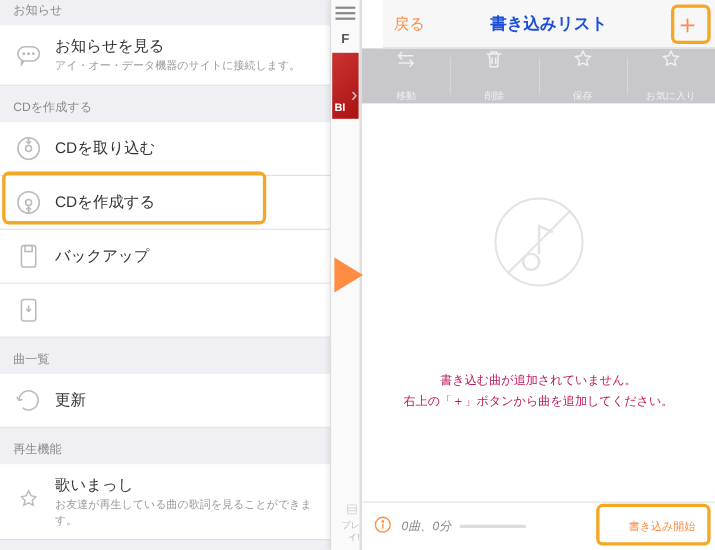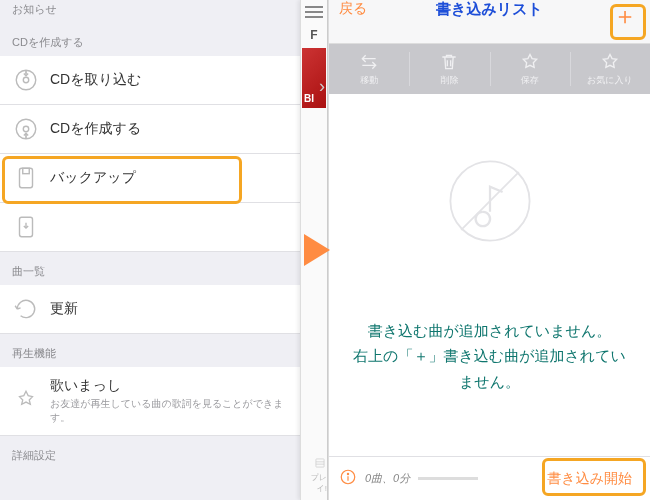--- a/index.html
+++ b/index.html
@@ -29,47 +29,62 @@
   .mid-foot { position:absolute; bottom:6px; font-size:8px; color:#bbb; text-align:right; width:100%; }
   .mid-foot svg { width:14px; height:14px; }
   .mid-caret { position:absolute; top:76px; right:2px; color:#ccc; font-size:18px; }
   
   
   .arrow { position: absolute; left: 302px; top: 232px; z-index: 50; }
   .arrow svg { width: 30px; height: 36px; }
   
   
   .right { flex: 1; height: 500px; background: #fff; display: flex; flex-direction: column; border-left: 1px solid #ddd; }
-  .nav { height: 44px; background: #f7f7f8; border-bottom: 1px solid #ddd; display: flex; align-items: flex-start; justify-content: space-between; padding: 0 10px; }
+  .nav { height: 44px; background: #f7f7f8; border-bottom: 1px solid #ddd; display: flex; align-items: center; justify-content: space-between; padding: 0 10px; margin-left: 19px; }
   .nav-back { color: #ff8c42; font-size: 14px; }
   .nav-title { font-size: 15px; font-weight: 600; color: #1d4ed8; position:absolute; left:50%; transform:translateX(-50%); }
   .nav-add { color: #ff8c42; font-size: 24px; font-weight: 300; width:30px; text-align:center; }
   .toolbar { height: 50px; background: #c8c8cc; display: flex; }
-  .tb-item { flex: 1; display: flex; flex-direction: column; align-items: center; justify-content: center; color: #f0f0f2; font-size: 9px; gap: 2px; position:relative; }
+  .tb-item { flex: 1; display: flex; flex-direction: column; align-items: center; justify-content: space-between; color: #f0f0f2; font-size: 9px; gap: 2px; position:relative; }
   .tb-item + .tb-item::before { content:""; position:absolute; left:0; top:8px; bottom:8px; width:1px; background:#d8d8dc; }
   .tb-item svg { width: 20px; height: 20px; }
   .content { flex: 1; display: flex; flex-direction: column; align-items: center; justify-content: center; color: #bfbfc3; padding: 20px; }
   .content svg { width: 90px; height: 90px; margin-bottom: 24px; }
-  .content p { font-size: 15px; color: #0f766e; text-align: center; line-height: 1.7; margin-top: 48px; }
+  .content p { font-size: 11px; color: #be185d; text-align: center; line-height: 1.7; margin-top: 48px; }
   .footer { height: 44px; border-top: 1px solid #e0e0e4; display: flex; align-items: center; padding: 0 10px; font-size: 12px; }
   .info-icon { color: #ff8c42; margin-right: 8px; }
   .info-icon svg { width:18px; height:18px; }
   .track-info { color: #888; font-size: 11px; margin-right: 8px; font-style: italic; }
   .progress { width: 60px; height: 3px; background: #ddd; margin-right: auto; }
-  .start-btn { color: #ff8c42; font-size: 14px; padding: 6px 8px; text-align: center; }
+  .start-btn { color: #ff8c42; font-size: 10px; padding: 6px 8px; text-align: center; }
   .right-rel { position: relative; }
 </style>
 </head>
 <body>
 
 <div class="container">
 
   <div class="left">
     <div class="left-scroll">
       <div class="section-header">お知らせ</div>
+      <div class="row">
+        <span class="icon">
+            <svg viewBox="0 0 24 24" fill="none" stroke="#bbb" stroke-width="1.3">
+              <rect x="3" y="5" width="18" height="12" rx="6"></rect>
+              <circle cx="8" cy="11" r="0.6" fill="#bbb"></circle>
+              <circle cx="12" cy="11" r="0.6" fill="#bbb"></circle>
+              <circle cx="16" cy="11" r="0.6" fill="#bbb"></circle>
+              <path d="M8 17l-2 3v-3"></path>
+            </svg>
+          </span>
+        <div class="row-text">
+          <div class="row-title">お知らせを見る</div>
+          <div class="row-sub">アイ・オー・データ機器のサイトに接続します。</div>
+        </div>
+      </div>
 
       <div class="section-header">CDを作成する</div>
       <div class="row">
         <span class="icon">
             <svg viewBox="0 0 24 24" fill="none" stroke="#bbb" stroke-width="1.3">
               <circle cx="12" cy="12" r="9"></circle>
               <circle cx="12" cy="12" r="2.5"></circle>
               <path d="M12 3v4" stroke-width="1.6"></path>
               <path d="M10 6l2 2 2-2" fill="none"></path>
             </svg>
@@ -196,21 +211,21 @@
       </div>
     </div>
     <div class="content">
       <svg viewBox="0 0 100 100">
           <circle cx="50" cy="50" r="44" fill="none" stroke="#e3e3e6" stroke-width="2"></circle>
           <path d="M42 62 a8 8 0 1 0 0.1 0 M50 62 V34 l14 6" fill="none" stroke="#e3e3e6" stroke-width="2.5"></path>
           <line x1="18" y1="82" x2="82" y2="18" stroke="#e3e3e6" stroke-width="2"></line>
         </svg>
       <p>
         <span>書き込む曲が追加されていません。</span><br>
-        <span>右上の「＋」書き込む曲が追加されていません。</span>
+        <span>右上の「＋」ボタンから曲を追加してください。</span>
       </p>
     </div>
     <div class="footer">
       <span class="info-icon"><svg viewBox="0 0 24 24" fill="none" stroke="#ff8c42" stroke-width="1.6">
             <circle cx="12" cy="12" r="9"></circle>
             <line x1="12" y1="11" x2="12" y2="17"></line>
             <circle cx="12" cy="8" r="0.8" fill="#ff8c42"></circle>
           </svg></span>
       <span class="track-info">0曲、0分</span>
       <div class="progress"></div>

